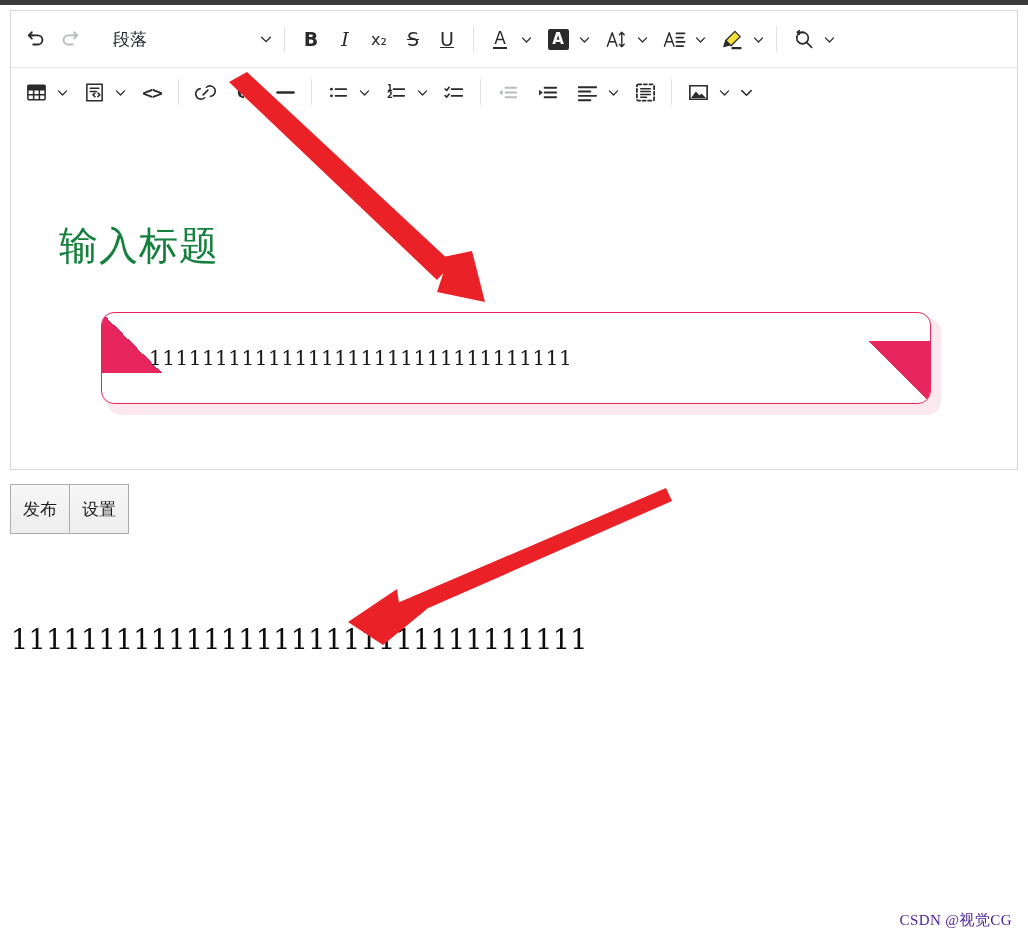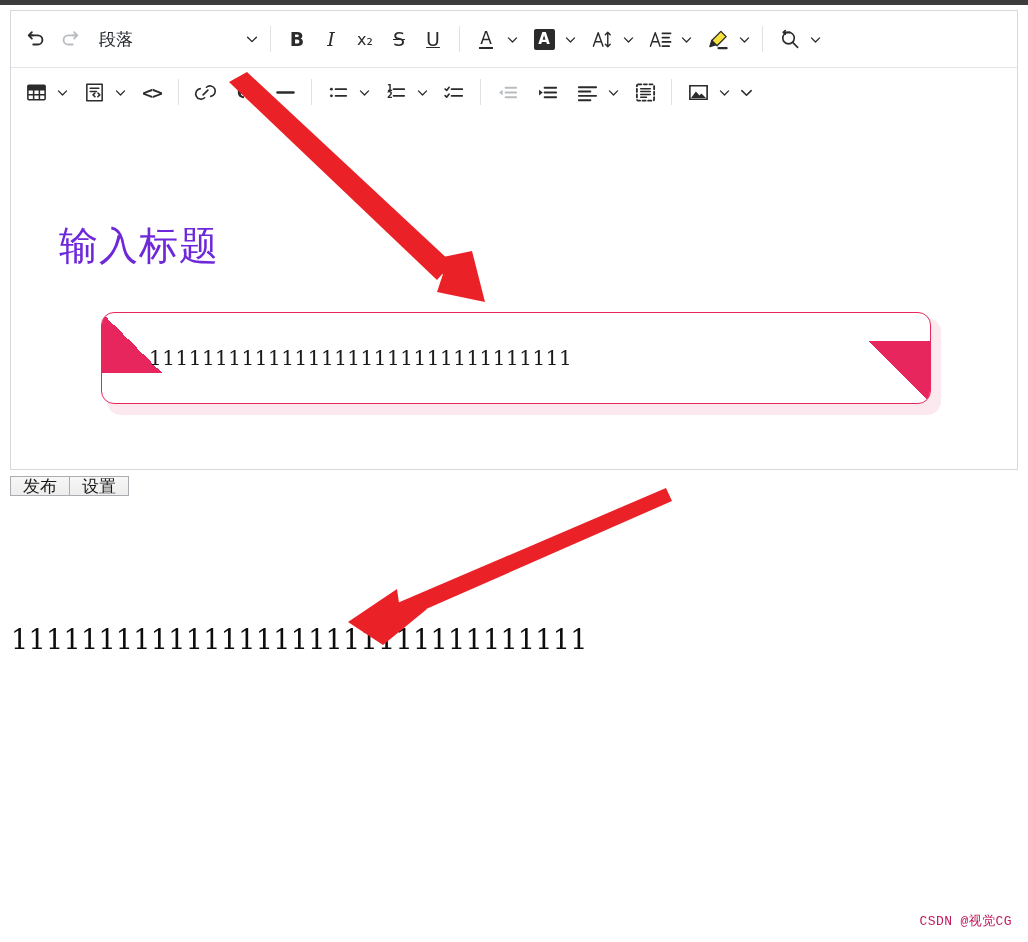--- a/index.html
+++ b/index.html
@@ -56,21 +56,21 @@
   .caret {
     width: 18px; height: 34px;
     display: flex; align-items: center; justify-content: center;
     cursor: pointer; color: #2b2b2b; flex: 0 0 auto;
   }
 
   
   #paragraph-select {
     display: flex; align-items: center;
     height: 34px; width: 168px;
-    margin-left: 6px; cursor: pointer;
+    margin-left: 20px; cursor: pointer;
   }
   #paragraph-select .lbl {
     flex: 1 1 auto; font-size: 17px; color: #24292e;
     padding-left: 6px;
     font-family: "DejaVu Sans", "Liberation Sans", sans-serif;
   }
 
   
   #infobox-select {
     display: flex; align-items: center;
@@ -86,21 +86,21 @@
 
   
   #editor-canvas {
     position: absolute; left: 0; top: 106px;
     width: 1006px; height: 352px;
     background: #ffffff;
   }
 
   #doc-title {
     position: absolute; left: 48px; top: 102px;
-    font-size: 39px; color: #6d28d9;
+    font-size: 39px; color: #15803d;
     font-family: "DejaVu Sans", "Liberation Sans", sans-serif;
     letter-spacing: 1px;
     white-space: nowrap;
     user-select: none;
   }
 
   
   #info-box-wrap {
     position: absolute; left: 90px; top: 195px;
     width: 840px; height: 103px;
@@ -136,28 +136,28 @@
     letter-spacing: 0.5px;
     white-space: nowrap;
   }
 
   
   #action-bar {
     position: absolute; left: 10px; top: 476px;
     display: flex; gap: 0;
   }
   .native-btn {
-    height: 20px; padding: 0 12px;
+    height: 50px; padding: 0 12px;
     background: linear-gradient(#f7f7f7, #ededed);
     border: 1px solid #a9acb0;
     color: #1b1b1b;
     font-size: 17px;
     font-family: "DejaVu Sans", "Liberation Sans", sans-serif;
     cursor: pointer;
-    display: flex; align-items: center; justify-content: center;
+    display: flex; align-items: center; justify-content: center; margin-top: 8px;
   }
   #btn-publish { border-right-width: 0; }
 
   
   #output-text {
     position: absolute; left: 11px; top: 624px;
     font-size: 27px; color: #0d0d0d;
     font-family: "DejaVu Serif", "Liberation Serif", serif;
     white-space: nowrap;
     letter-spacing: 0.3px;
@@ -166,22 +166,22 @@
   
   #annotations {
     position: absolute; left: 0; top: 0;
     width: 1028px; height: 942px;
     pointer-events: none;
   }
 
   
   #watermark {
     position: absolute; right: 16px; bottom: 12px;
-    font-size: 13px; color: #be185d;
-    font-family: Liberation Mono, monospace;
+    font-size: 15px; color: #4c1d95;
+    font-family: Liberation Serif, serif;
     letter-spacing: 0.4px;
   }
 </style>
 </head>
 <body>
 
 <div id="top-strip"></div>
 
 <div id="editor-shell">
 

